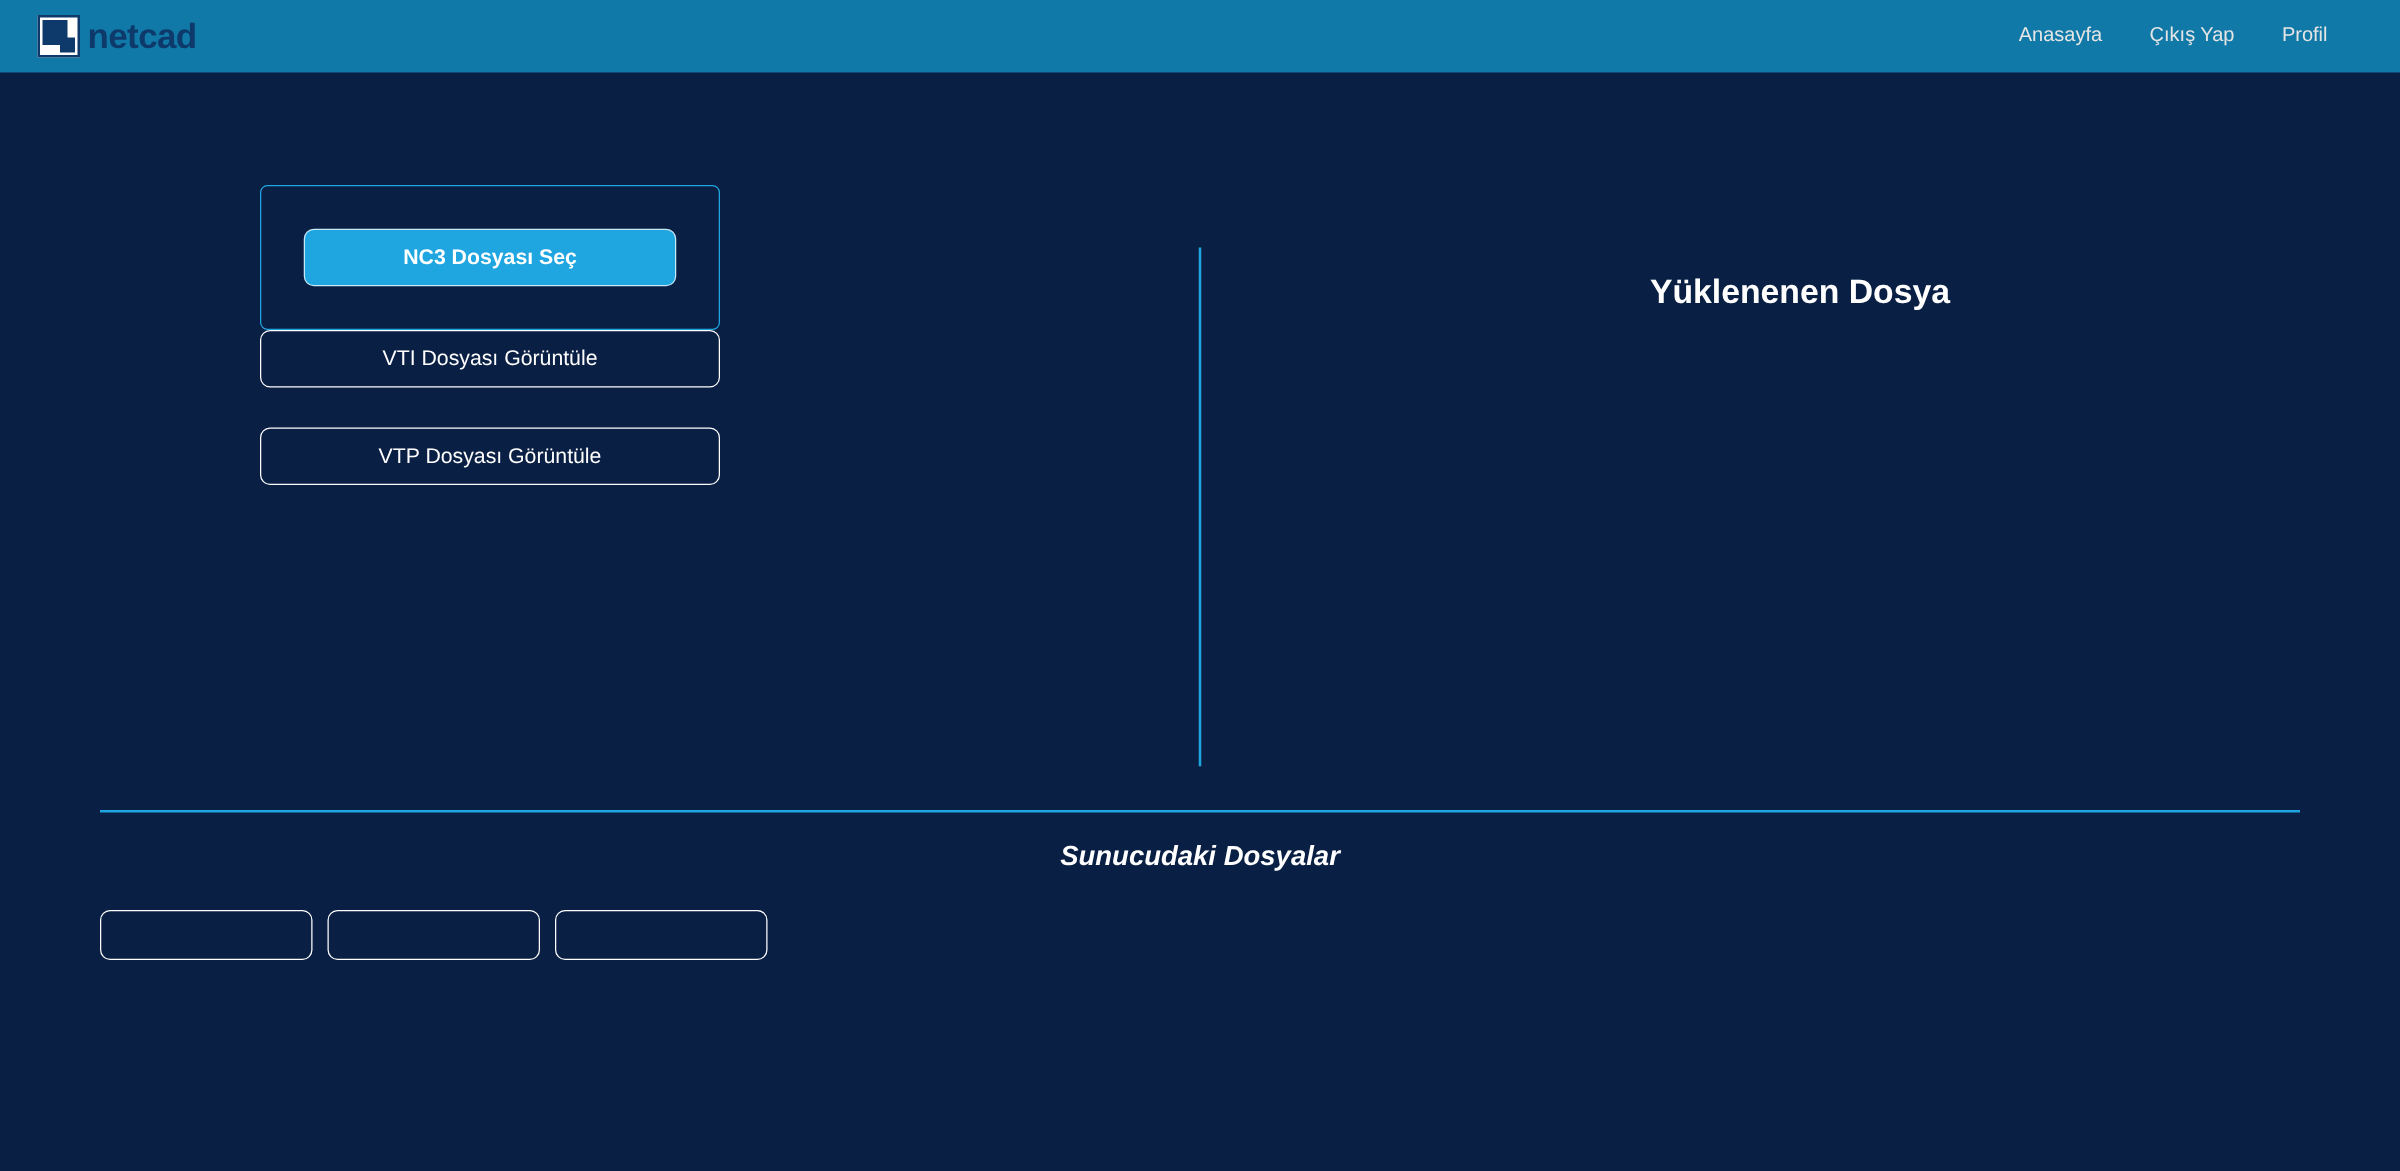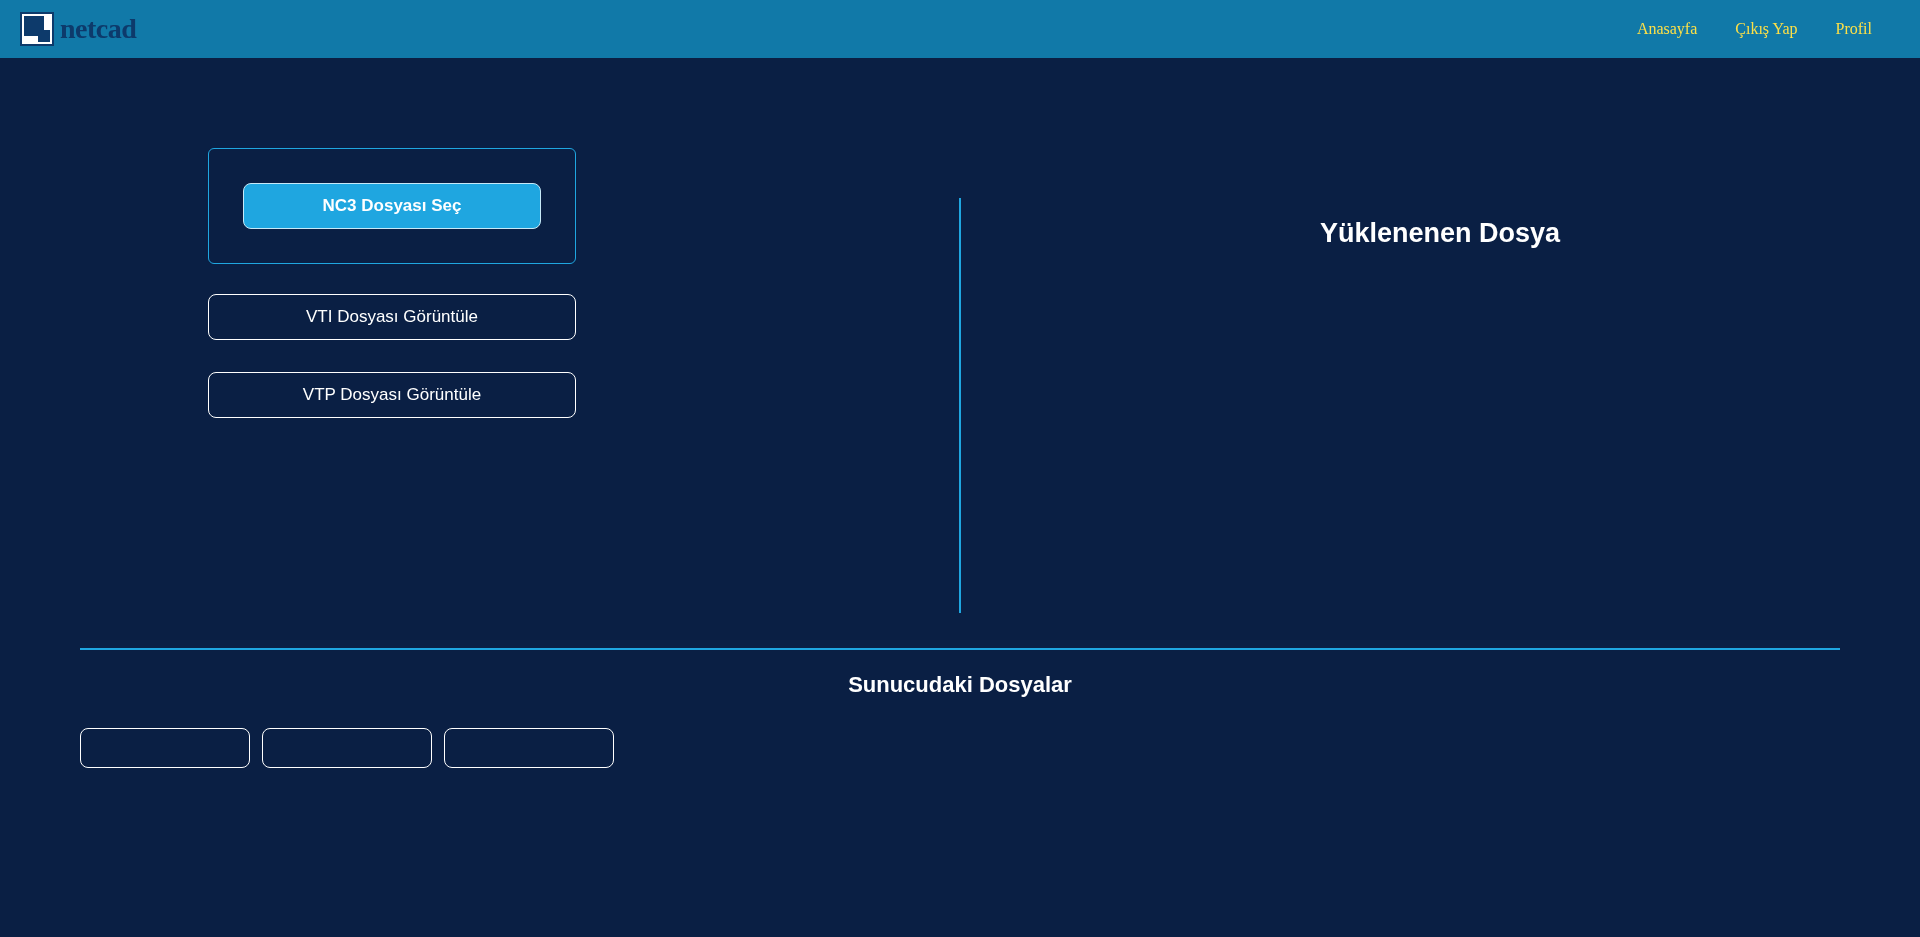--- a/index.html
+++ b/index.html
@@ -15,22 +15,21 @@
       min-height: 100vh;
       width: 100%;
     }
     
     .header {
       background-color: #1179a8;
       height: 58px;
       display: flex;
       align-items: center;
       justify-content: space-between;
-      padding: 0 20px;
-      font-family: Liberation Serif, serif;
+      padding: 0 30px;
     }
     
     .logo-wrap {
       display: flex;
       align-items: center;
       gap: 6px;
     }
     
     .logo-icon {
       width: 34px;
@@ -67,21 +66,21 @@
       letter-spacing: -0.5px;
     }
     
     .nav-links {
       display: flex;
       gap: 38px;
       padding-right: 28px;
     }
     
     .nav-link {
-      color: #fde047;
+      color: #e5e5e5;
       font-size: 16px;
       cursor: pointer;
       text-decoration: none;
     }
     
     .main-area {
       display: flex;
       padding: 90px 0 40px 0;
       position: relative;
       min-height: 520px;
@@ -132,21 +131,21 @@
       border-radius: 8px;
       font-size: 17px;
       font-weight: 500;
       cursor: pointer;
       display: flex;
       align-items: center;
       justify-content: center;
       border: 1.5px solid #ffffff;
       background: transparent;
       color: #ffffff;
-      margin-top: 30px;
+      margin-top: 0;
     }
     
     .btn-wide + .btn-wide {
       margin-top: 32px;
     }
     
     .vertical-divider {
       position: absolute;
       left: 50%;
       top: 140px;
@@ -178,20 +177,21 @@
       background: #1fa6e0;
       width: 100%;
     }
     
     .bottom-title {
       text-align: center;
       font-size: 22px;
       font-weight: 700;
       margin-top: 22px;
       color: #ffffff;
+      font-style: italic;
     }
     
     .bottom-buttons {
       display: flex;
       gap: 12px;
       margin-top: 30px;
     }
     
     .bottom-btn {
       height: 40px;

